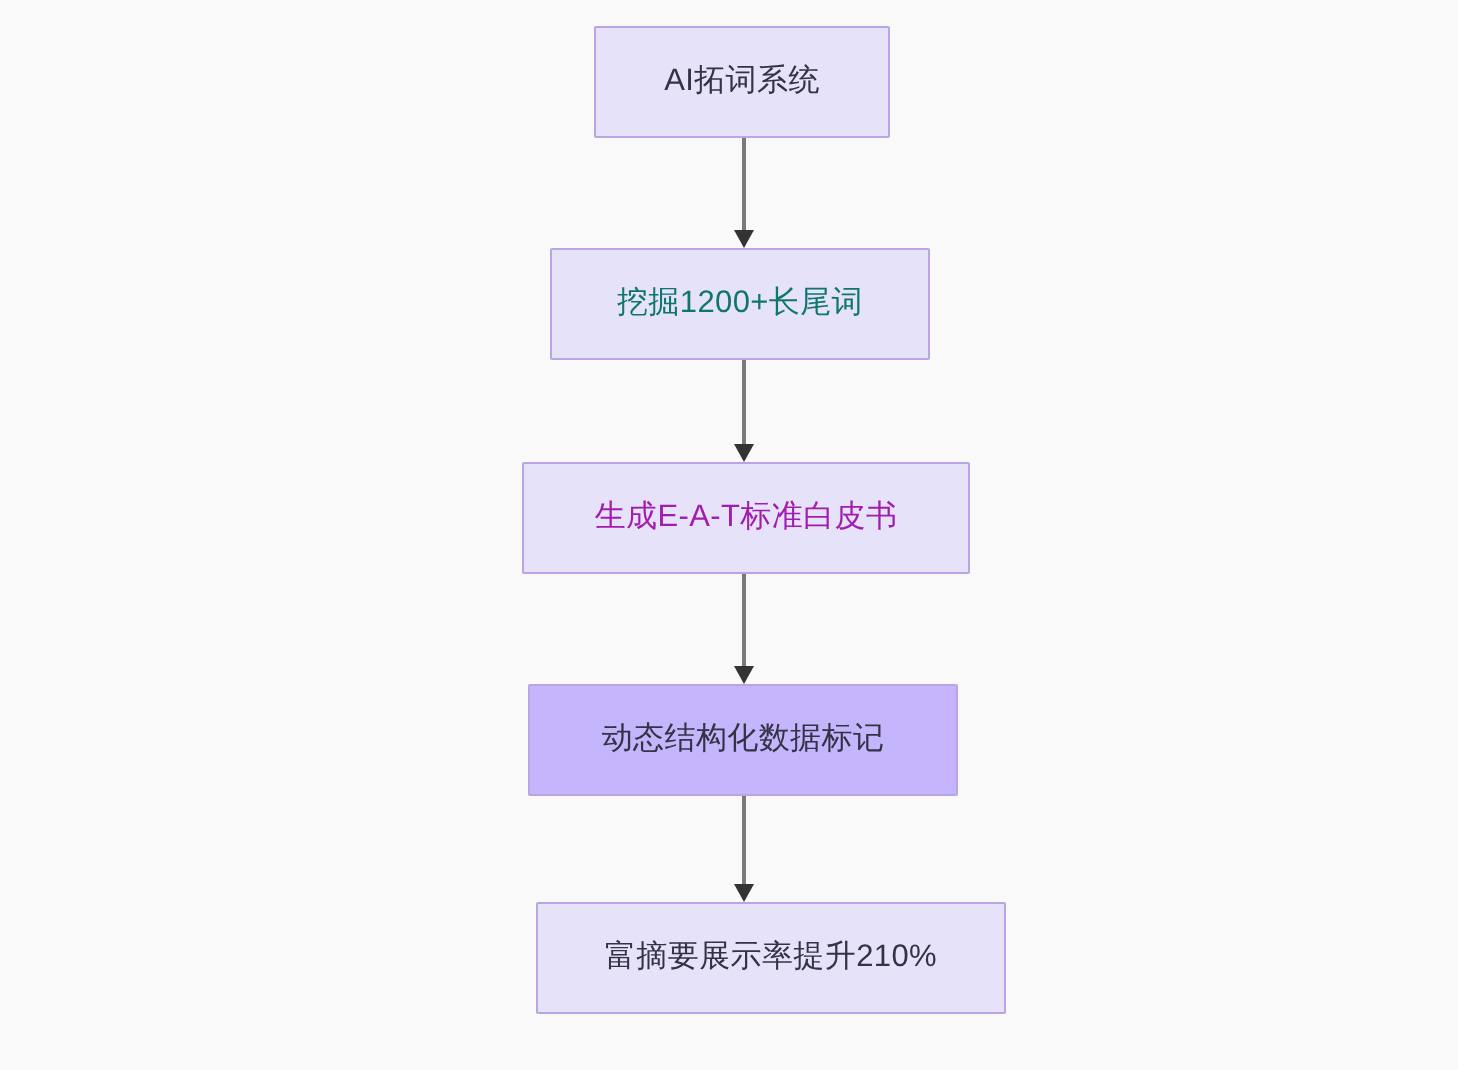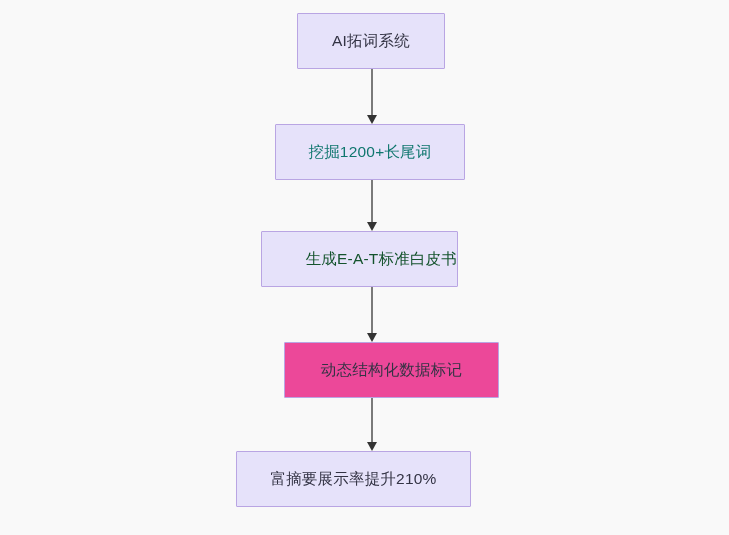--- a/index.html
+++ b/index.html
@@ -90,25 +90,25 @@
   </div>
 
   <div class="flow-node" style="left: 297px; top: 13px; width: 148px; height: 56px; background: rgb(230, 226, 250); border-color: rgb(185, 165, 227); color: rgb(51, 51, 68);">
     <span class="node-label">AI拓词系统</span>
   </div>
 
   <div class="flow-node" style="left: 275px; top: 124px; width: 190px; height: 56px; background: rgb(230, 226, 250); border-color: rgb(185, 165, 227); color: #0f766e;">
     <span class="node-label">挖掘1200+长尾词</span>
   </div>
 
-  <div class="flow-node" style="left: 261px; top: 231px; width: 197px; height: 56px; background: rgb(230, 226, 250); border-color: rgb(185, 165, 227); color: #14532d; justify-content: flex-end;">
+  <div class="flow-node" style="left: 261px; top: 231px; width: 224px; height: 56px; background: rgb(230, 226, 250); border-color: rgb(185, 165, 227); color: #a21caf;">
     <span class="node-label">生成E-A-T标准白皮书</span>
   </div>
 
-  <div class="flow-node" style="left: 264px; top: 342px; width: 215px; height: 56px; background: #ec4899; border-color: rgb(185, 165, 227); color: rgb(51, 51, 68); margin-left: 20px;">
+  <div class="flow-node" style="left: 264px; top: 342px; width: 215px; height: 56px; background: #c4b5fd; border-color: rgb(185, 165, 227); color: rgb(51, 51, 68);">
     <span class="node-label">动态结构化数据标记</span>
   </div>
 
-  <div class="flow-node" style="left: 236px; top: 451px; width: 235px; height: 56px; background: rgb(230, 226, 250); border-color: rgb(185, 165, 227); color: rgb(51, 51, 68);">
+  <div class="flow-node" style="left: 268px; top: 451px; width: 235px; height: 56px; background: rgb(230, 226, 250); border-color: rgb(185, 165, 227); color: rgb(51, 51, 68);">
     <span class="node-label">富摘要展示率提升210%</span>
   </div>
 
 </div>
 
 </body></html>

